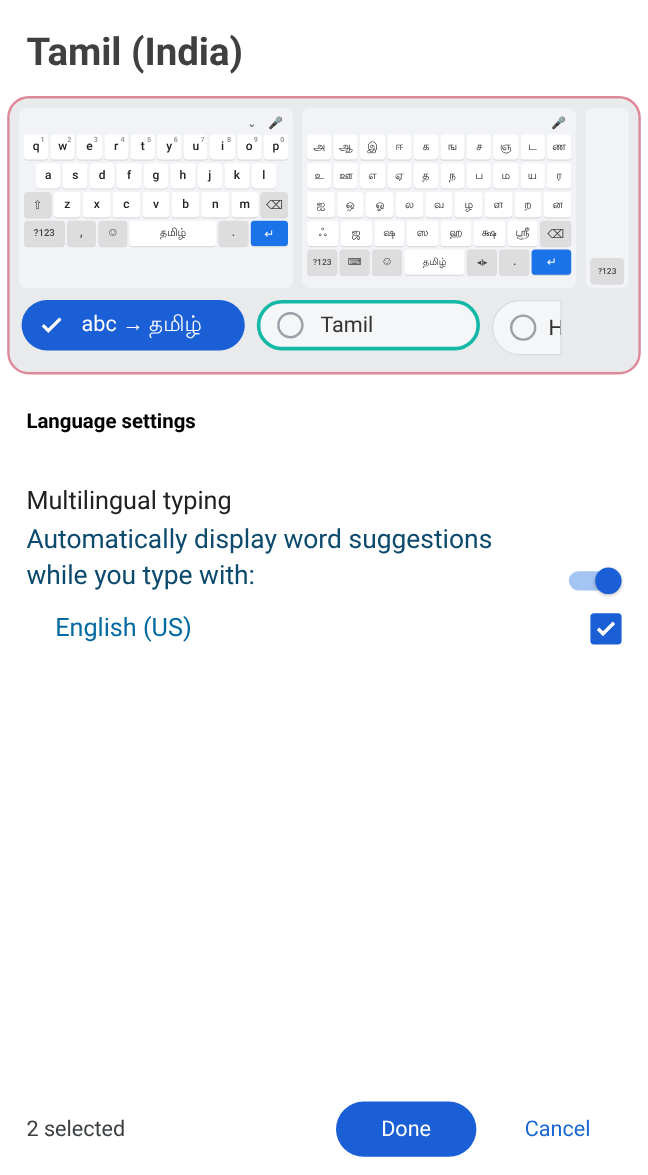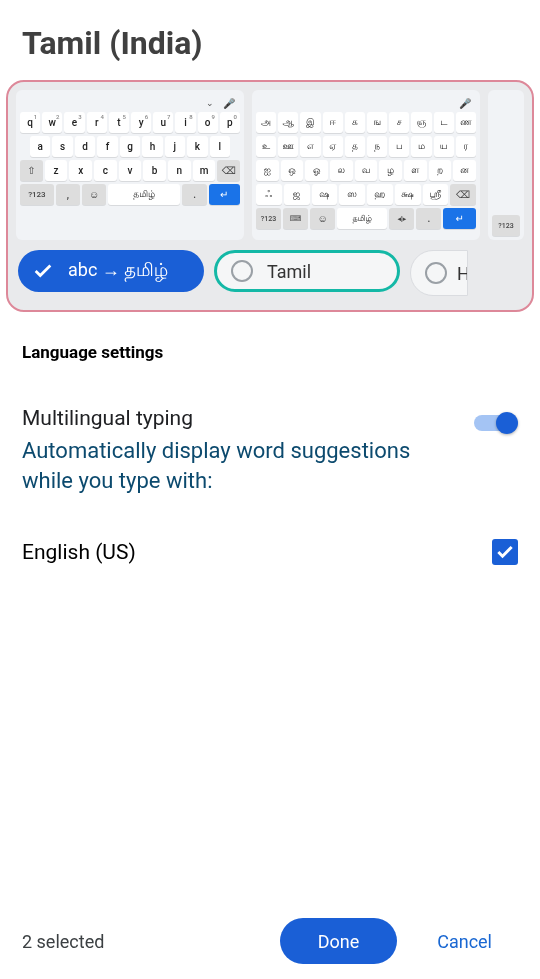--- a/index.html
+++ b/index.html
@@ -33,31 +33,31 @@
   .chip.selected { background: #1a5fd6; color: #fff; }
   .chip.unselected { background: #f5f6f7; color: #333; border: 3px solid #14b8a6; }
   .chip-partial { height: 46px; border-radius: 23px 0 0 23px; background: #f5f6f7; border: 1px solid #dadce0; display: flex; align-items: center; padding-left: 14px; gap: 10px; flex: 0 0 58px; overflow: hidden; color: #333; font-size: 18px; }
   .radio-circle { width: 22px; height: 22px; border: 2px solid #9aa0a6; border-radius: 50%; flex-shrink: 0; }
   .check-icon { width: 22px; height: 22px; display: flex; align-items: center; justify-content: center; }
   .check-icon svg { width: 22px; height: 22px; }
   
   .body-area { flex: 1; padding: 30px 22px 0; }
   .section-label { color: #000000; font-weight: 700; font-size: 17px; margin-bottom: 44px; }
   
-  .setting-row { display: flex; justify-content: space-between; align-items: flex-start; margin-bottom: 44px; }
+  .setting-row { display: flex; justify-content: space-between; align-items: flex-end; margin-bottom: 16px; }
   .setting-text { flex: 1; padding-right: 20px; }
   .setting-title { font-size: 21px; color: #202124; margin-bottom: 6px; }
   .setting-sub { font-size: 22px; color: #0c4a6e; line-height: 1.35; }
   
   .toggle { width: 44px; height: 22px; position: relative; margin-top: 6px; }
   .toggle-track { position: absolute; top: 3px; left: 0; width: 36px; height: 16px; background: #a4c4f4; border-radius: 8px; }
   .toggle-thumb { position: absolute; top: 0; right: 0; width: 22px; height: 22px; background: #1a5fd6; border-radius: 50%; box-shadow: 0 1px 3px rgba(0,0,0,0.3); }
   
   .lang-row { display: flex; justify-content: space-between; align-items: center; }
-  .lang-name { font-size: 21px; color: #000000; }
+  .lang-name { font-size: 21px; color: #0369a1; margin-left: 24px; }
   .checkbox { width: 26px; height: 26px; background: #1a5fd6; border-radius: 3px; display: flex; align-items: center; justify-content: center; }
   .checkbox svg { width: 20px; height: 20px; }
   
   .footer { height: 76px; display: flex; align-items: center; padding: 0 22px; gap: 14px; }
   .footer-status { flex: 1; font-size: 18px; color: #3c4043; }
   .btn { height: 46px; border-radius: 23px; display: flex; align-items: center; justify-content: center; font-size: 18px; cursor: pointer; }
   .btn-cancel { color: #1967d2; padding: 0 26px; }
   .btn-done { background: #1a5fd6; color: #fff; padding: 0 38px; }
 </style>
 </head>

